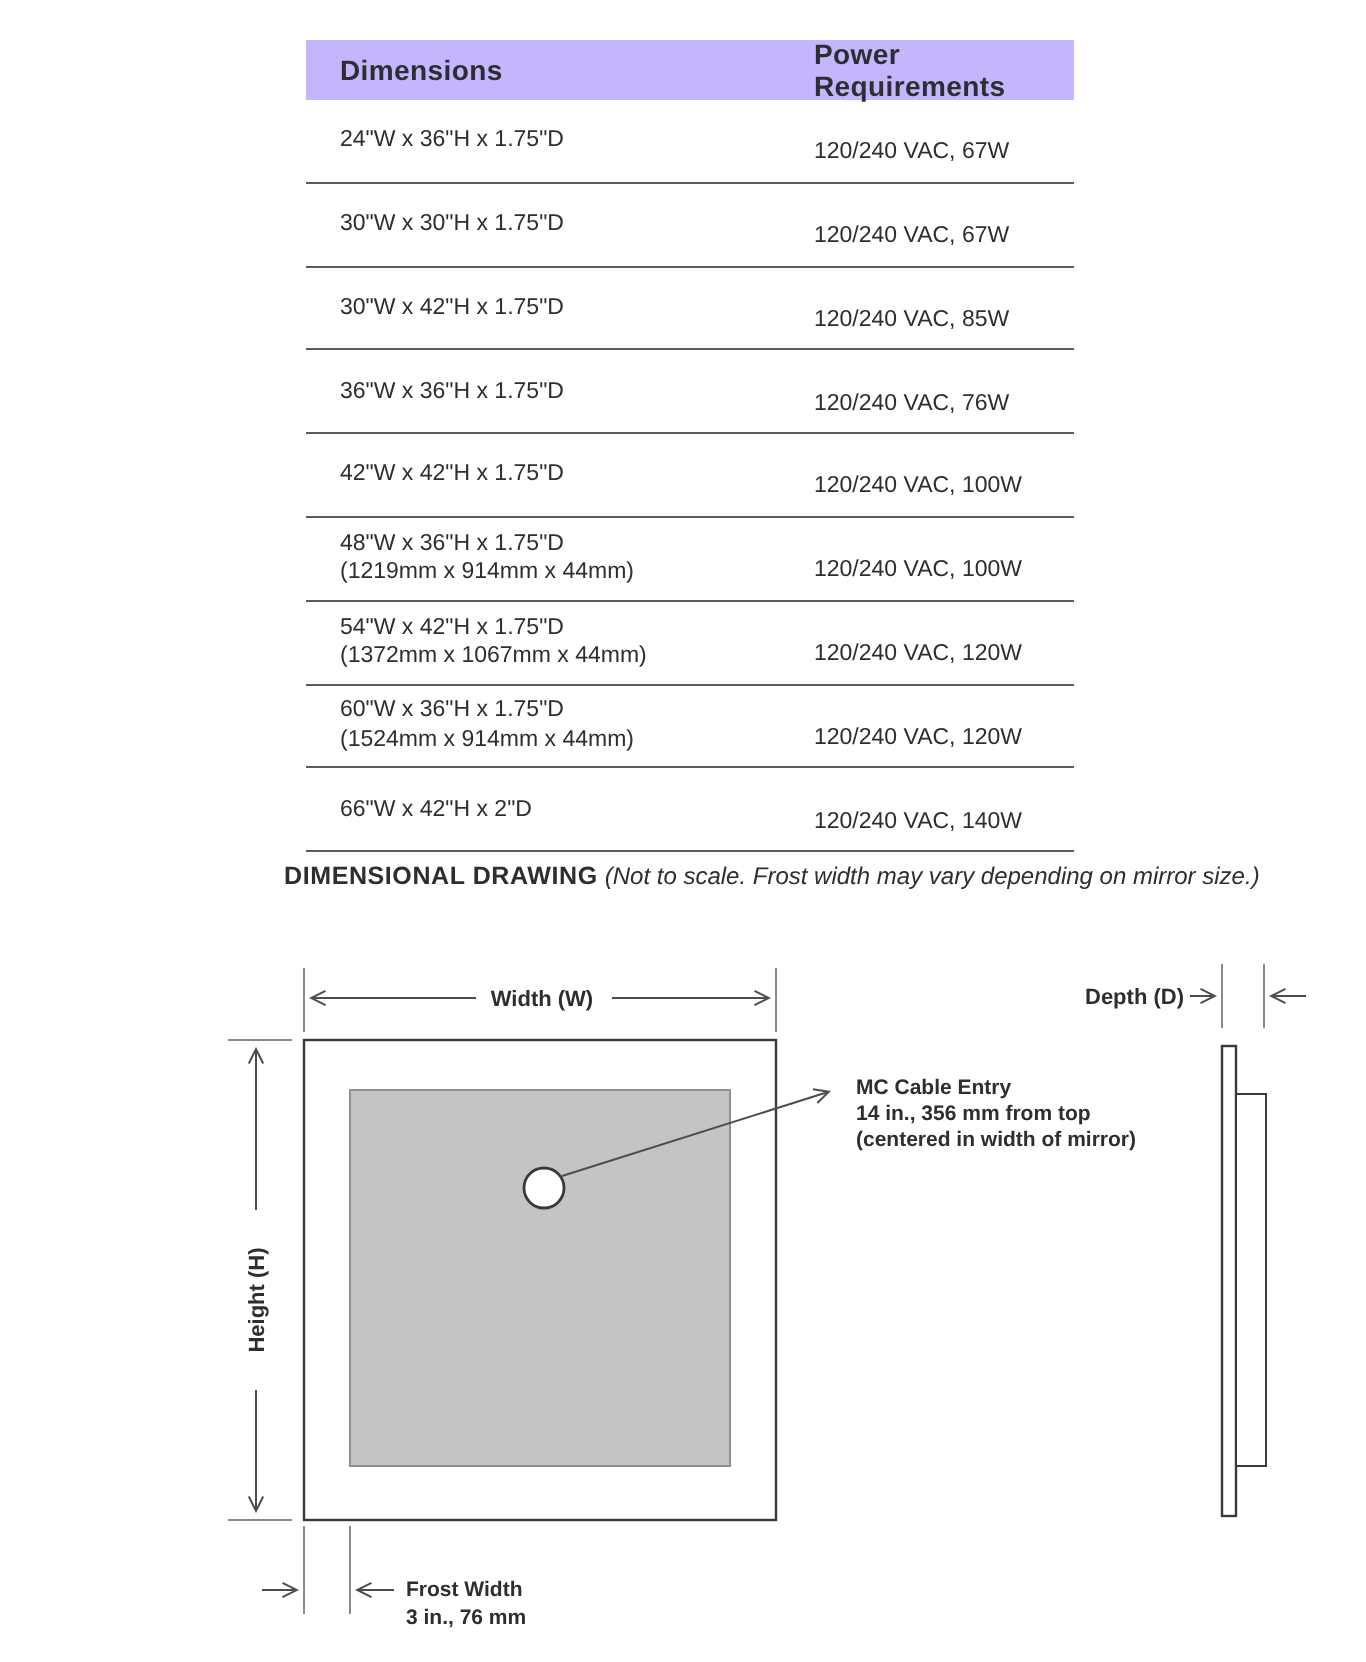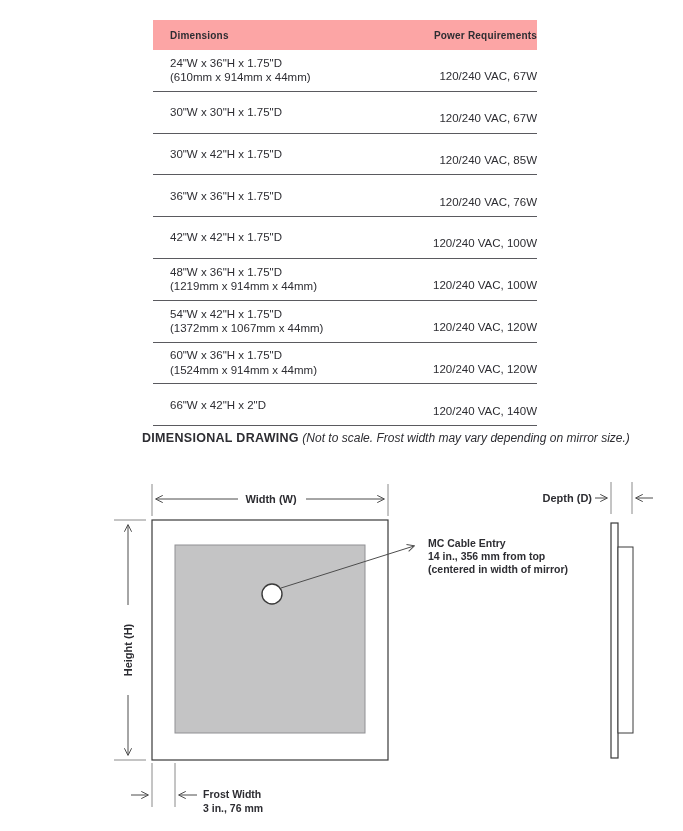--- a/index.html
+++ b/index.html
@@ -4,25 +4,25 @@
 <style>
   html,body{margin:0;padding:0;}
   body{
     width:683px;height:831px;position:relative;background:#ffffff;
     font-family:"Liberation Sans","DejaVu Sans",sans-serif;
     color:#2d2d32;overflow:hidden;
   }
   
   .spec-table{position:absolute;left:153px;top:20px;width:384px;}
   .spec-head{
-    display:flex;align-items:center;height:30px;background:#fca5a5;
-    font-weight:bold;font-size:10px;letter-spacing:.2px;
+    display:flex;align-items:center;height:30px;background:#c4b5fd;
+    font-weight:bold;font-size:14px;letter-spacing:.2px;
   }
   .col-dims{width:254px;box-sizing:border-box;padding-left:17px;}
-  .col-power{flex:1;box-sizing:border-box;text-align:right;}
+  .col-power{flex:1;box-sizing:border-box;}
   .spec-row{
     display:flex;align-items:center;height:40.8px;
     border-bottom:1px solid #5a5a5f;font-size:11.5px;
   }
   .dims-cell{line-height:14.5px;}
   .power-cell{line-height:14.5px;margin-top:12px;}
   
   .section-title{
     position:absolute;left:118px;top:430px;width:560px;
     font-size:12.5px;line-height:16px;
@@ -43,21 +43,20 @@
 
 <div class="spec-table">
   <div class="spec-head">
     <div class="col-dims">Dimensions</div>
     <div class="col-power">Power Requirements</div>
   </div>
 
   <div class="spec-row">
     <div class="col-dims dims-cell">
       <div>24"W x 36"H x 1.75"D</div>
-      <div>(610mm x 914mm x 44mm)</div>
     </div>
     <div class="col-power power-cell">120/240 VAC, 67W</div>
   </div>
   <div class="spec-row">
     <div class="col-dims dims-cell">
       <div>30"W x 30"H x 1.75"D</div>
     </div>
     <div class="col-power power-cell">120/240 VAC, 67W</div>
   </div>
   <div class="spec-row">

